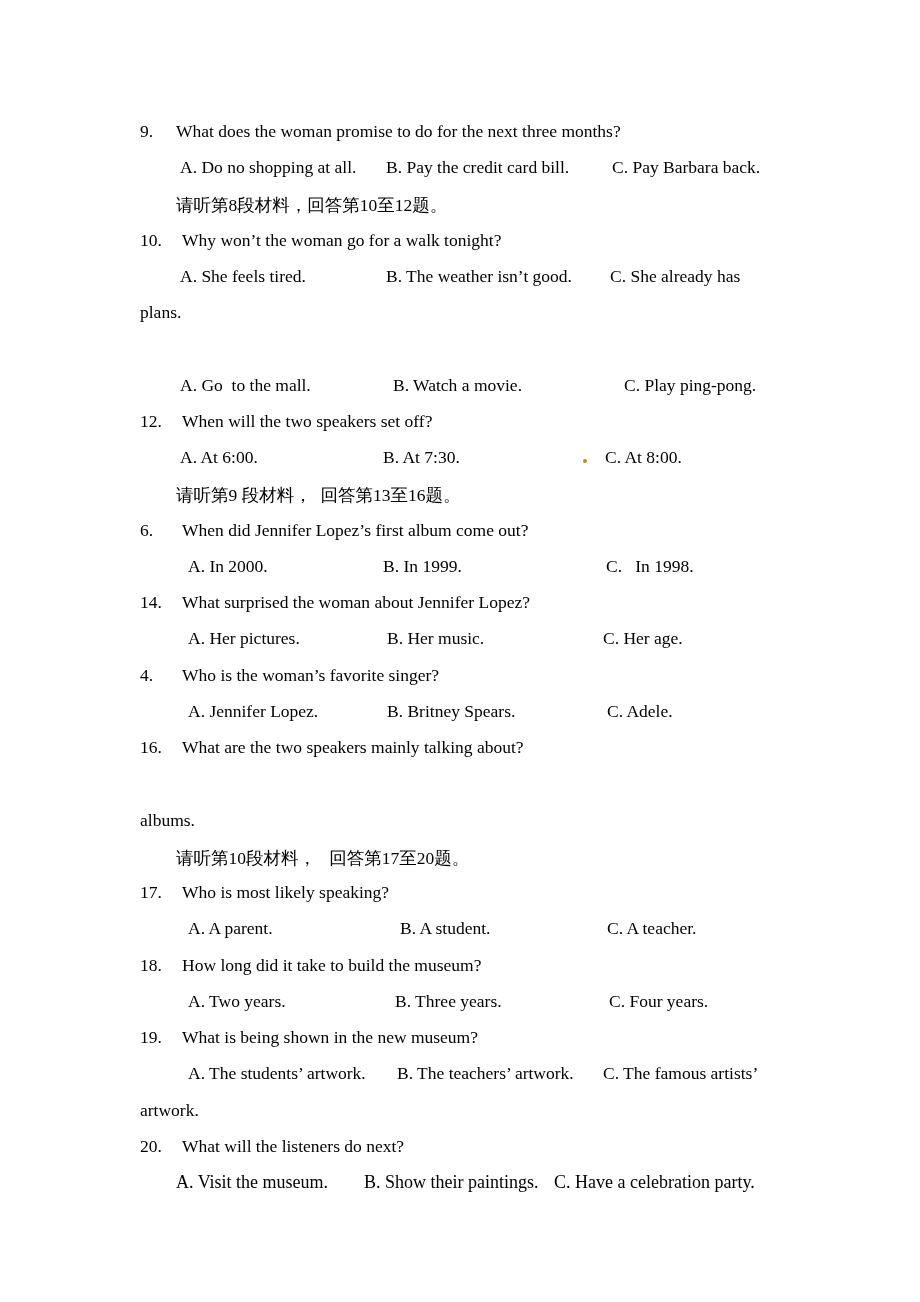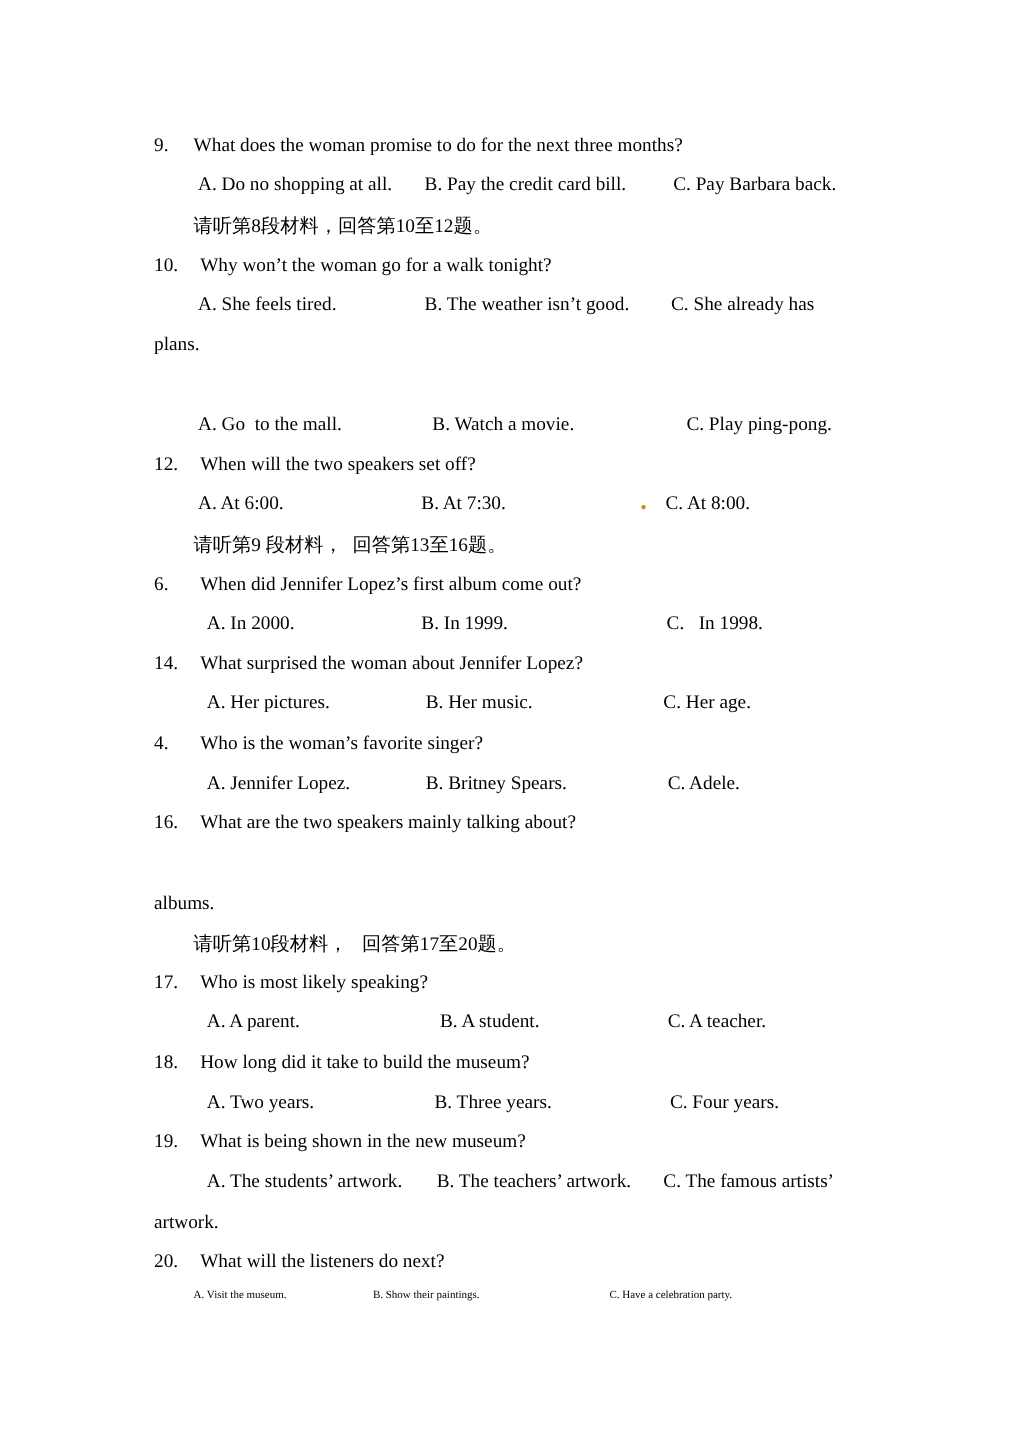--- a/index.html
+++ b/index.html
@@ -9,21 +9,21 @@
     width: 920px;
     height: 1302px;
     background: #ffffff;
     font-family: "Liberation Serif", "DejaVu Serif", serif;
     font-size: 17.5px;
     color: #000000;
     overflow: hidden;
   }
   .line { position: absolute; left: 0; right: 0; height: 28px; }
   .line span { position: absolute; top: 0; white-space: pre; }
-  .small { font-size: 10px; }
+  .small { font-size: 18px; }
   .dot {
     position: absolute;
     width: 4px; height: 4px;
     border-radius: 50%;
     background: #c8860a;
   }
 </style>
 </head>
 <body>
 
@@ -151,17 +151,17 @@
   <div class="line" style="top:1100px">
     <span style="left:140px">artwork.</span>
   </div>
 
   <div class="line" style="top:1136px">
     <span style="left:140px">20.</span>
     <span style="left:182px">What will the listeners do next?</span>
   </div>
   <div class="line small" style="top:1172px">
     <span style="left:176px">A. Visit the museum.</span>
-    <span style="left:339px">B. Show their paintings.</span>
+    <span style="left:364px">B. Show their paintings.</span>
     <span style="left:554px">C. Have a celebration party.</span>
   </div>
 
 </div>
 
 </body></html>

